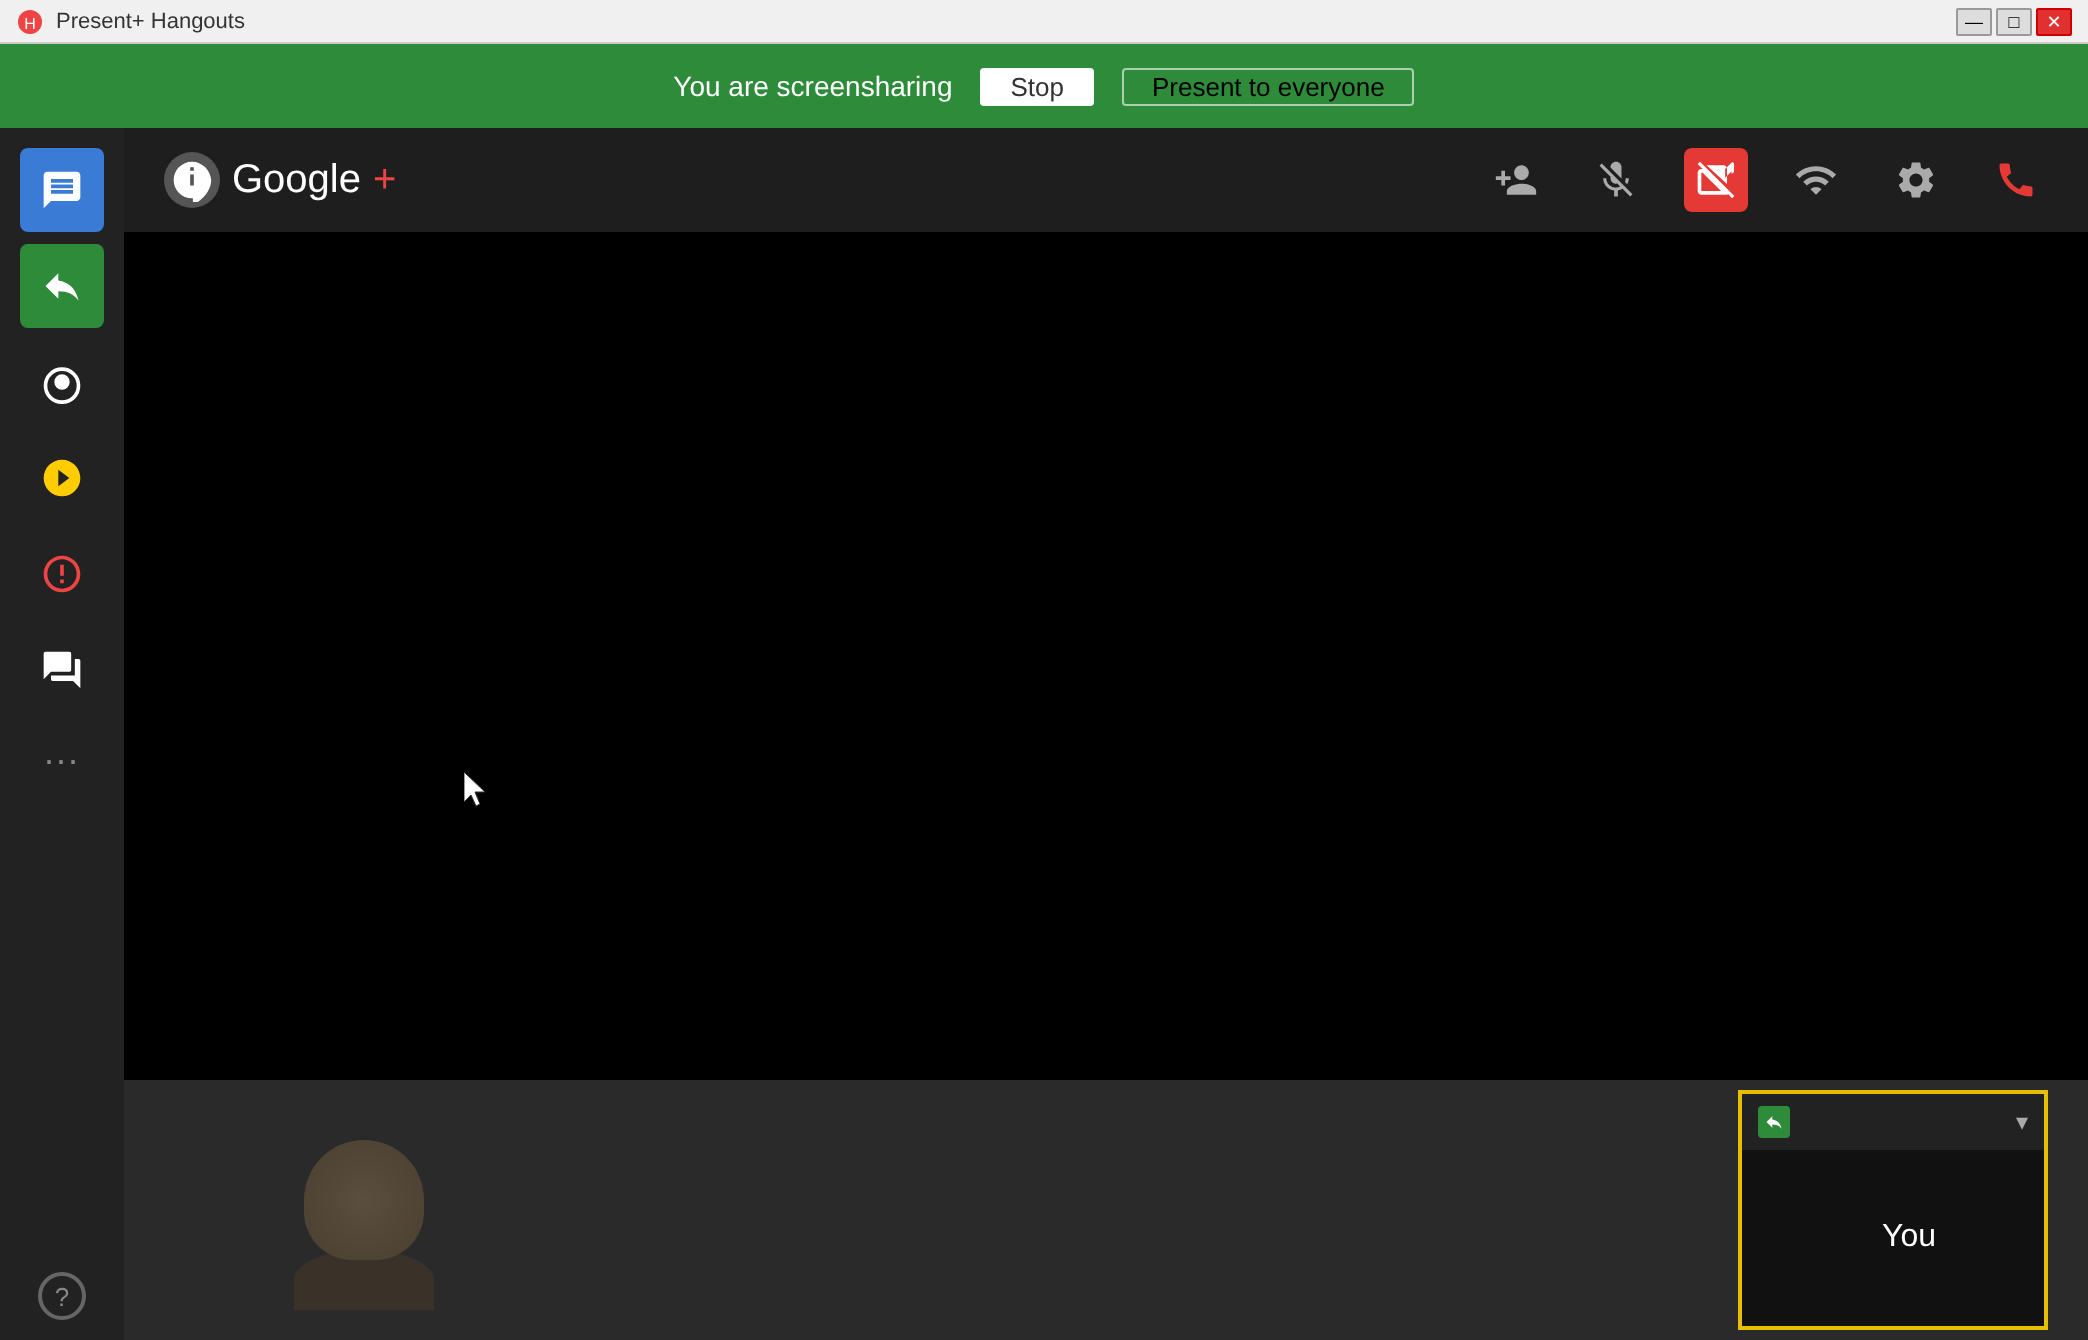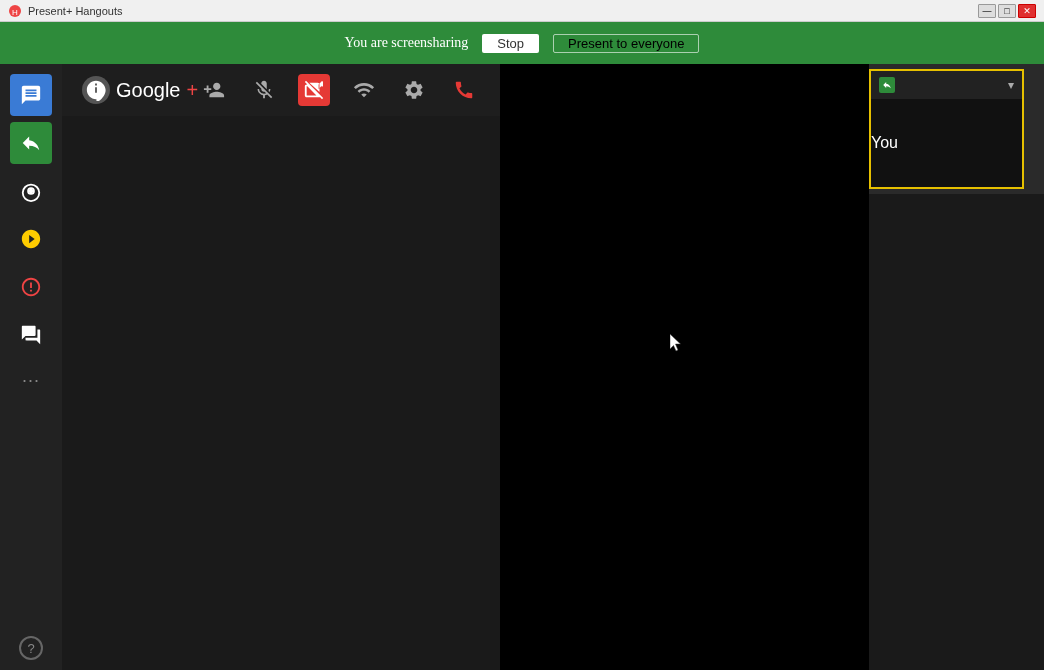--- a/index.html
+++ b/index.html
@@ -63,21 +63,20 @@
       height: 42px;
       background: #2e8b3a;
       display: flex;
       align-items: center;
       justify-content: center;
       gap: 14px;
     }
     #screenshare-text {
       color: white;
       font-size: 14px;
-      font-family: Liberation Serif, serif;
     }
     .screenshare-btn {
       padding: 1px 14px;
       border-radius: 2px;
       font-size: 13px;
       cursor: pointer;
       border: 1px solid rgba(255,255,255,0.6);
     }
     #stop-btn {
       background: white;
@@ -146,21 +145,21 @@
       align-items: center;
       justify-content: center;
       font-size: 13px;
       cursor: pointer;
     }
 
     
     #content-area {
       flex: 1;
       display: flex;
-      flex-direction: row;
+      flex-direction: column;
       background: #1a1a1a;
       overflow: hidden;
     }
 
     
     #top-bar {
       height: 52px;
       background: #1e1e1e;
       display: flex;
       align-items: center;
@@ -292,20 +291,22 @@
     #you-panel-chevron {
       color: #aaa;
       font-size: 12px;
       cursor: pointer;
     }
     #you-panel-content {
       flex: 1;
       background: #111;
       display: flex;
       align-items: center;
+      justify-content: center;
+      margin-left: 16px;
     }
     #you-label {
       color: white;
       font-size: 16px;
     }
 
     
     #avatar-area {
       position: absolute;
       bottom: 10px;

